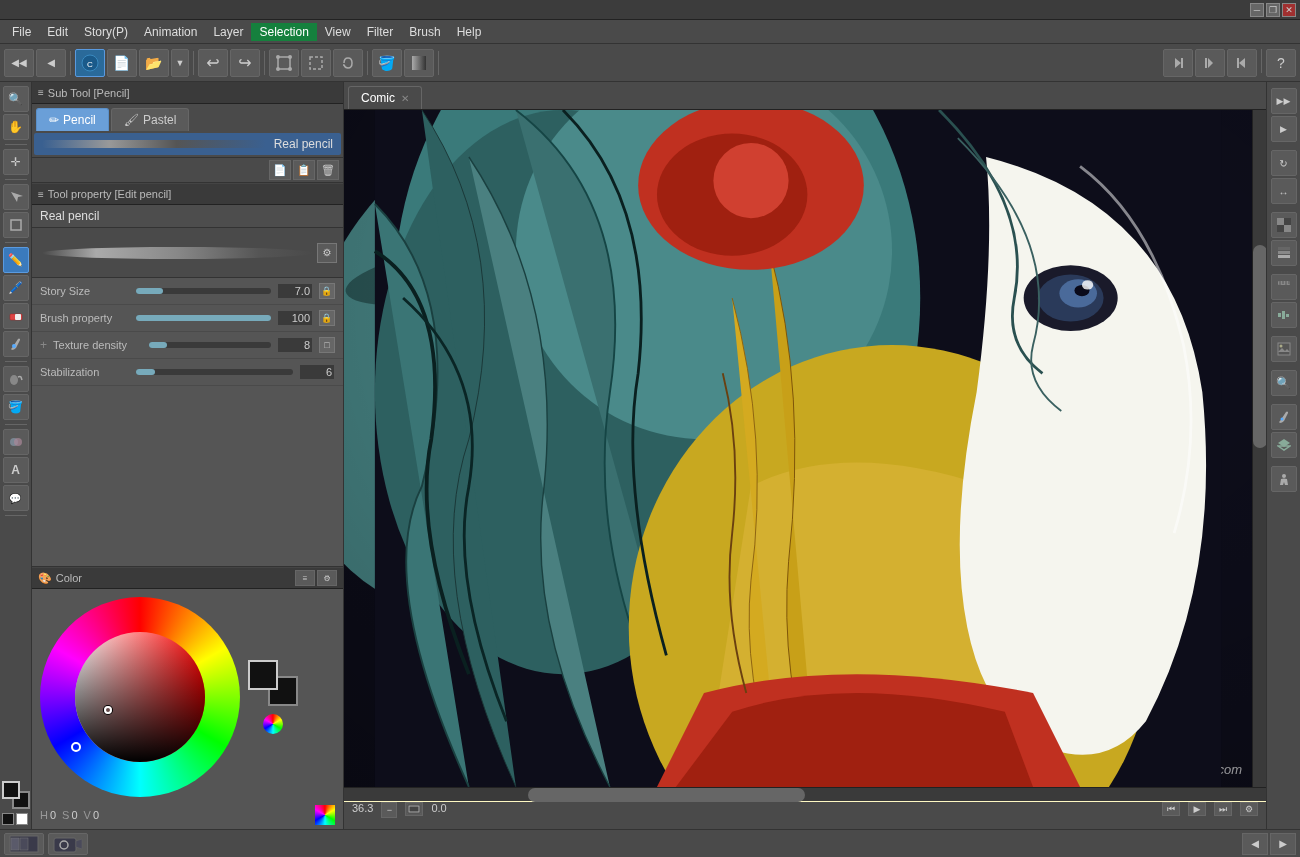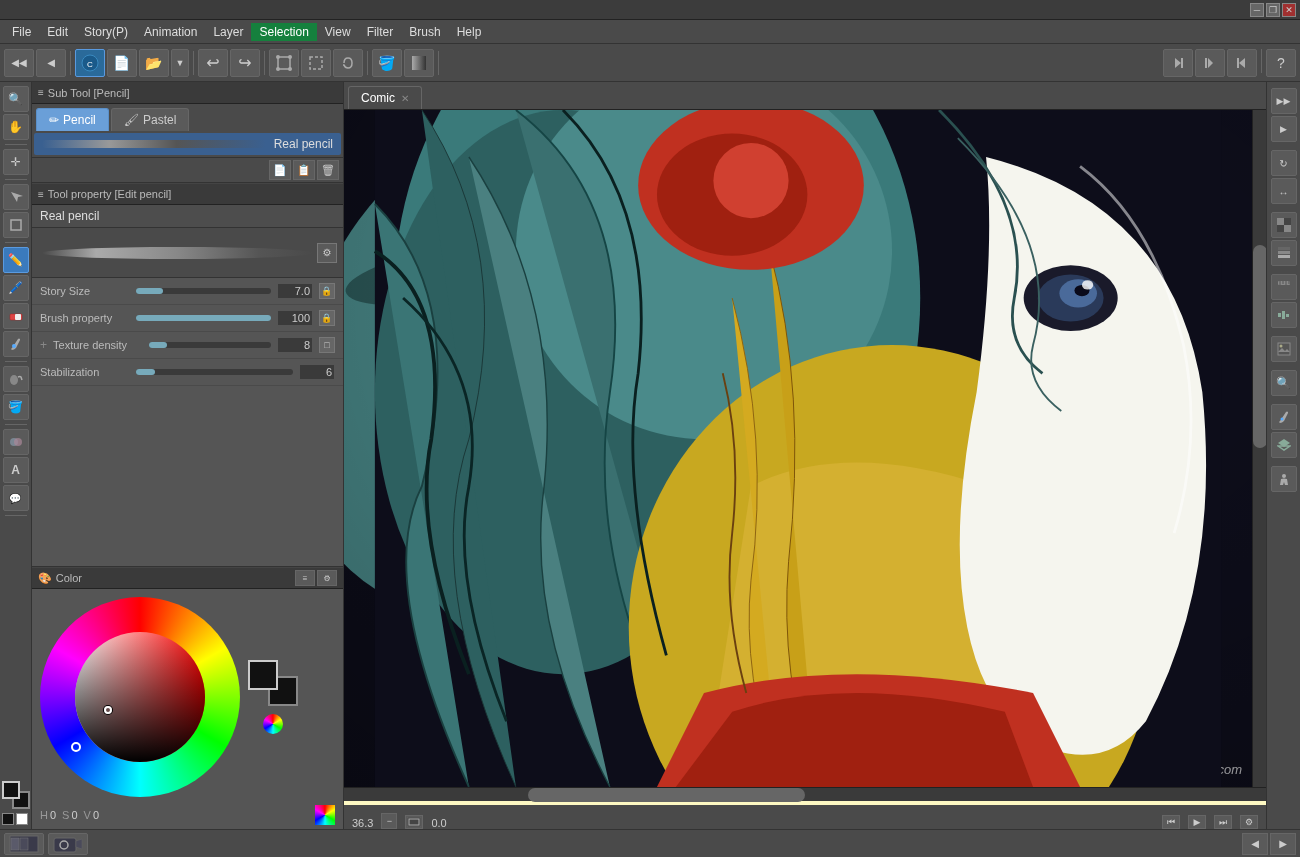--- a/index.html
+++ b/index.html
@@ -535,23 +535,23 @@
       position: absolute;
       bottom: 10px; right: 10px;
       font-size: 13px;
       color: rgba(255,255,255,0.7);
       font-style: italic;
     }
 
     #canvas-statusbar {
       height: 28px;
       background: #4a4a4a;
-      border-top: 4px solid #fef9c3;
-      display: flex;
-      align-items: flex-end;
+      border-top: 1px solid #fef9c3;
+      display: flex;
+      align-items: flex-start;
       padding: 0 8px;
       gap: 8px;
       font-size: 11px;
       color: #ccc;
     }
     .status-item { display: flex; align-items: center; gap: 4px; }
     .status-btn {
       width: 16px; height: 16px;
       background: #5a5a5a;
       border: 1px solid #666;

